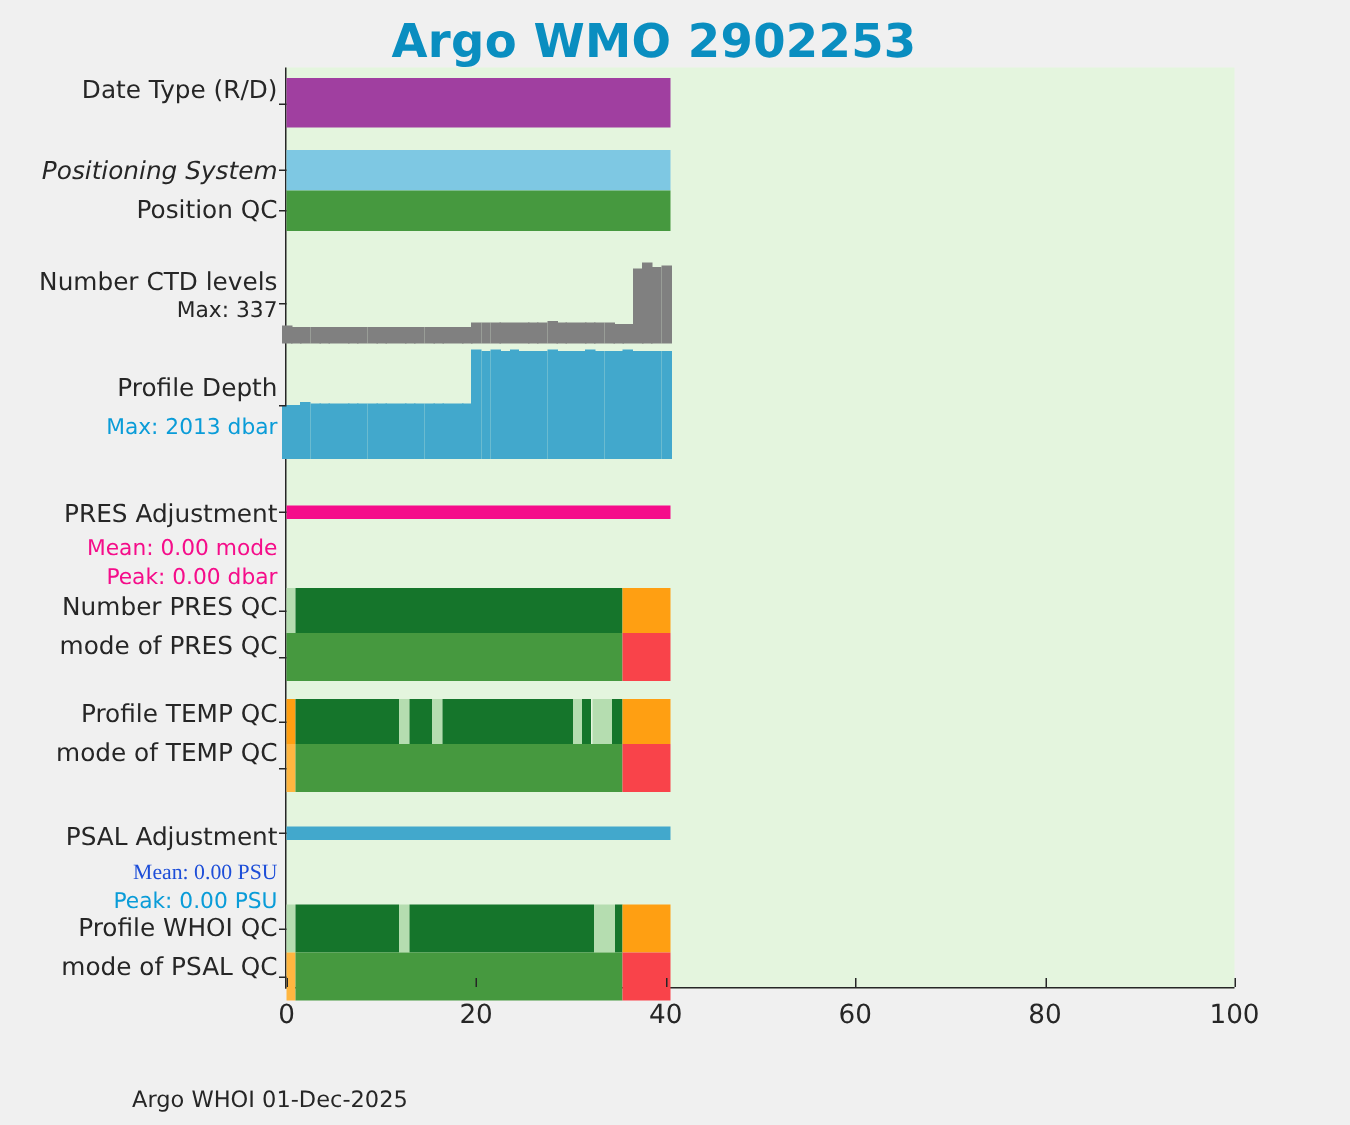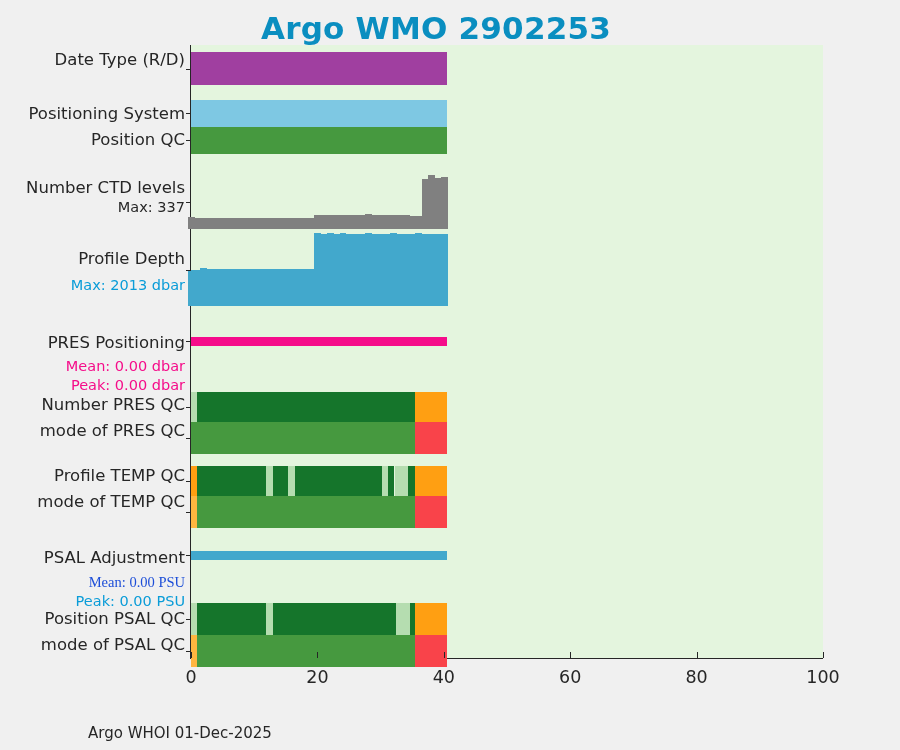--- a/index.html
+++ b/index.html
@@ -79,44 +79,44 @@
 </head>
 <body>
 
 <div id="page">
 
   <div id="title">Argo WMO 2902253</div>
 
   <div class="labelcol">
     <div class="ylabel" style="top:51px;">Date Type (R/D)</div>
 
-    <div class="ylabel" style="top:105px;">Positioning System</div>
+    <div class="ylabel" style="top:105px;font-style:italic;">Positioning System</div>
     <div class="ylabel" style="top:131px;">Position QC</div>
 
     <div class="ylabel" style="top:179px;text-align:right;">Number CTD levels</div>
     <div class="ylabel sub" style="top:200px;color:#262626;">Max: 337</div>
 
     <div class="ylabel" style="top:250px;">Profile Depth</div>
     <div class="ylabel sub" style="top:278px;color:#0a9cd8;">Max: 2013 dbar</div>
 
-    <div class="ylabel" style="top:334px;">PRES Positioning</div>
-    <div class="ylabel sub" style="top:359px;color:#f50d8a;">Mean: 0.00 dbar</div>
+    <div class="ylabel" style="top:334px;">PRES Adjustment</div>
+    <div class="ylabel sub" style="top:359px;color:#f50d8a;">Mean: 0.00 mode</div>
     <div class="ylabel sub" style="top:378px;color:#f50d8a;">Peak: 0.00 dbar</div>
 
     <div class="ylabel" style="top:396px;">Number PRES QC</div>
     <div class="ylabel" style="top:422px;">mode of PRES QC</div>
 
     <div class="ylabel" style="top:467px;">Profile TEMP QC</div>
     <div class="ylabel" style="top:493px;">mode of TEMP QC</div>
 
     <div class="ylabel" style="top:549px;">PSAL Adjustment</div>
     <div class="ylabel sub" style="top:575px;color:#1d4ed8;font-family:Liberation Serif, serif;">Mean: 0.00 PSU</div>
     <div class="ylabel sub" style="top:594px;color:#0a9cd8;">Peak: 0.00 PSU</div>
 
-    <div class="ylabel" style="top:610px;">Position PSAL QC</div>
+    <div class="ylabel" style="top:610px;">Profile WHOI QC</div>
     <div class="ylabel" style="top:636px;">mode of PSAL QC</div>
   </div>
 
   <div id="plot">
     <div id="plot-inner">
         <div class="row" style="top: 7px; height: 33px; width: 632px;">
           <div class="seg" style="left: 0px; width: 255.96px; background: rgb(160, 63, 160);"></div>
         </div>
         <div class="row" style="top: 55px; height: 27px; width: 632px;">
           <div class="seg" style="left: 0px; width: 255.96px; background: rgb(126, 200, 227);"></div>

